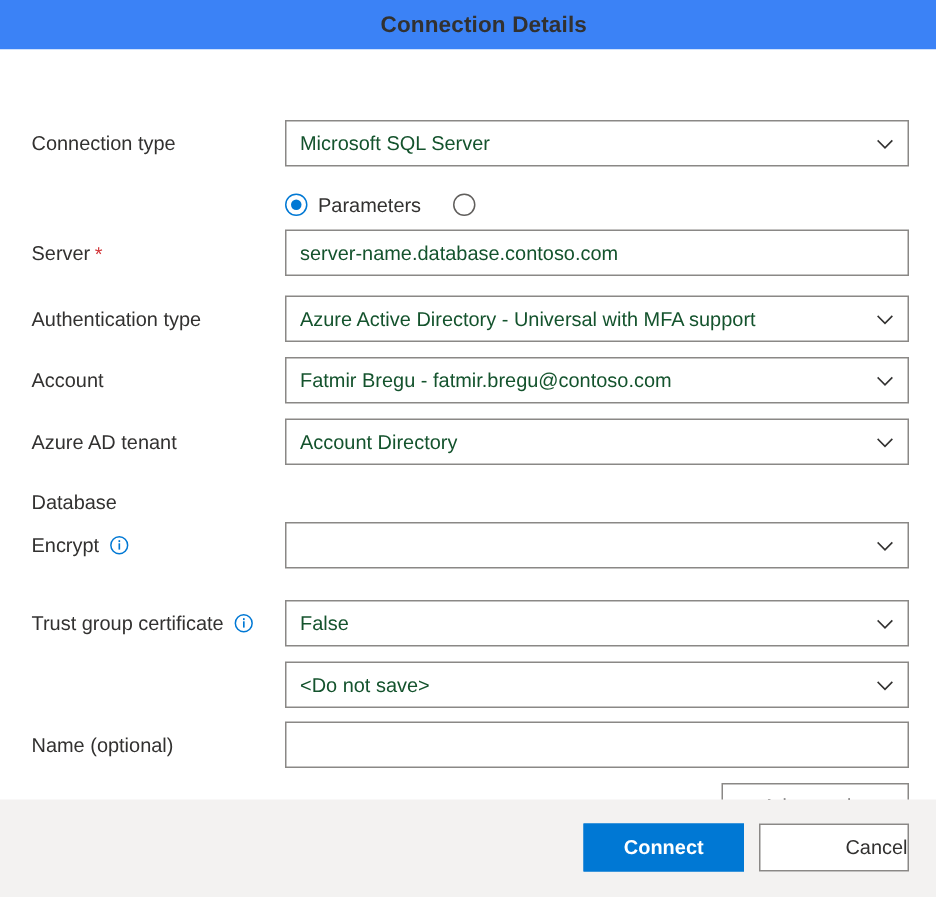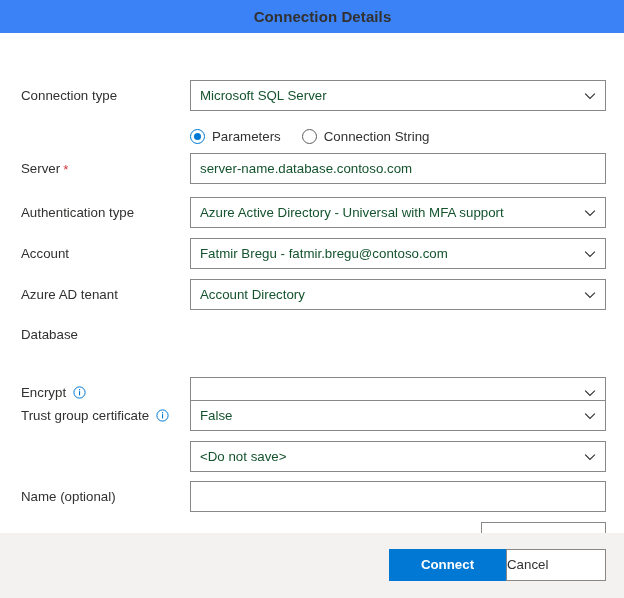--- a/index.html
+++ b/index.html
@@ -185,21 +185,21 @@
     left: 0;
     bottom: 0;
     width: 624px;
     height: 65px;
     background: #f3f2f1;
   }
   .btn-primary {
     position: absolute;
     left: 389px;
     top: 16px;
-    width: 117px;
+    width: 107px;
     height: 32px;
     box-sizing: border-box;
     border: 1px solid #0078d4;
     background: #0078d4;
     color: #ffffff;
     font-family: "Liberation Sans", sans-serif;
     font-size: 13.3px;
     font-weight: bold;
     line-height: 30px;
     text-align: center;
@@ -212,21 +212,21 @@
     top: 16px;
     width: 100px;
     height: 32px;
     box-sizing: border-box;
     border: 1px solid #8a8886;
     background: #ffffff;
     color: #323130;
     font-family: "Liberation Sans", sans-serif;
     font-size: 13.3px;
     line-height: 30px;
-    text-align: left;
+    text-align: right;
     padding: 0;
     cursor: default;
   }
 </style>
 </head>
 <body>
 
 <div class="dialog">
 
   <div class="header">
@@ -281,21 +281,21 @@
             <div class="chevron">
               <svg width="12" height="12" viewBox="0 0 12 12" aria-hidden="true">
                 <path d="M1.5 4 L6 8.5 L10.5 4" fill="none" stroke="#323130" stroke-width="1.1" stroke-linecap="square"></path>
               </svg>
             </div>
           </div>
         </div>
         <div class="row" style="top: 286px;">
           <div class="row-label"><span>Database</span></div>
         </div>
-        <div class="row" style="top: 344px;">
+        <div class="row" style="top: 315px;">
           <div class="row-label"><span>Encrypt</span><span class="info-icon"><svg width="13" height="13" viewBox="0 0 13 13" aria-hidden="true">
                 <circle cx="6.5" cy="6.5" r="5.6" fill="none" stroke="#0078d4" stroke-width="1"></circle>
                 <rect x="6" y="5.2" width="1.1" height="4.2" fill="#0078d4"></rect>
                 <rect x="6" y="3.1" width="1.1" height="1.3" fill="#0078d4"></rect>
               </svg></span></div>
           <div class="field">
             <div class="chevron">
               <svg width="12" height="12" viewBox="0 0 12 12" aria-hidden="true">
                 <path d="M1.5 4 L6 8.5 L10.5 4" fill="none" stroke="#323130" stroke-width="1.1" stroke-linecap="square"></path>
               </svg>
@@ -335,21 +335,20 @@
         </div>
       </div>
 
     <div class="radio-group" id="radio-host">
         <div class="radio-item">
           <span class="radio-outer checked"></span>
           <span class="radio-label">Parameters</span>
         </div>
         <div class="radio-item">
           <span class="radio-outer"></span>
-          <span class="radio-label">Connection String</span>
         </div>
       </div>
 
     <button class="advanced-btn">Advanced...</button>
   </div>
 
   <div class="footer">
     <button class="btn-primary">Connect</button>
     <button class="btn-secondary">Cancel</button>
   </div>

